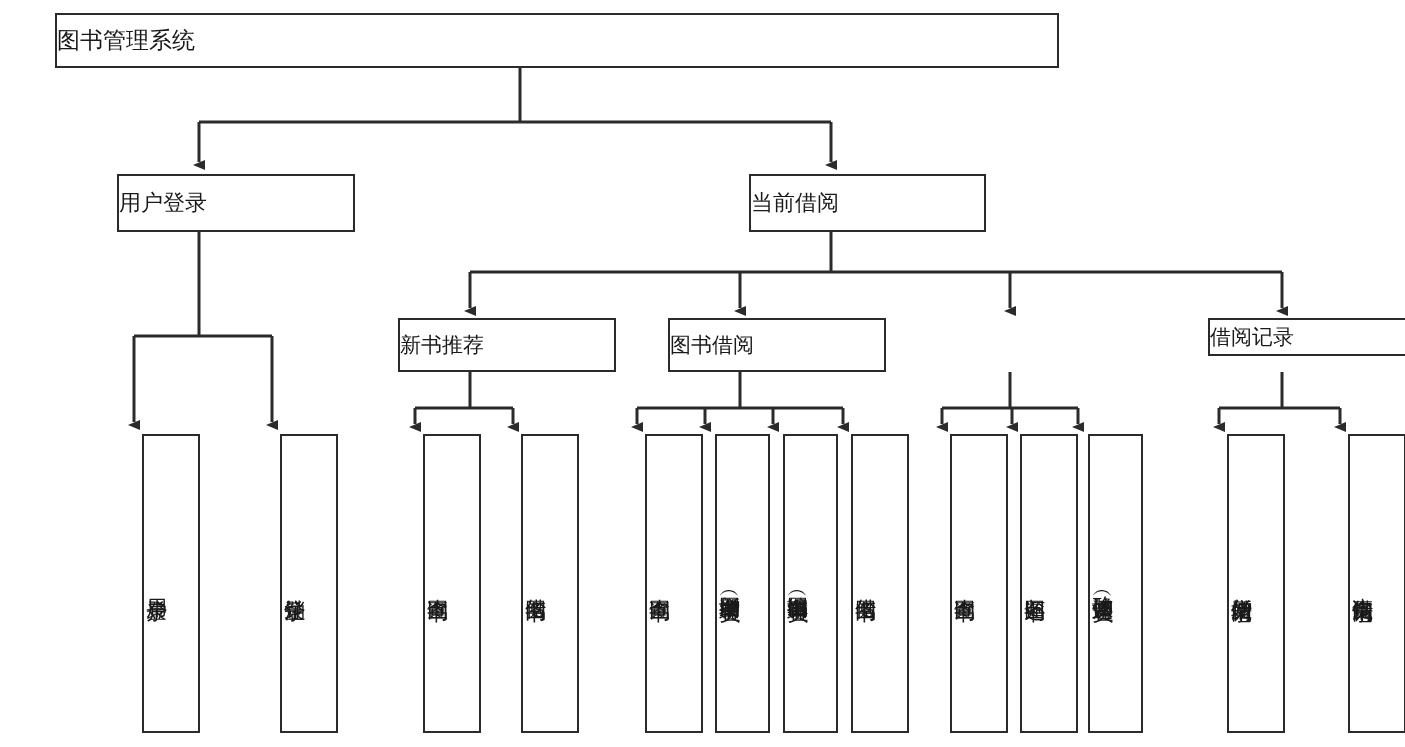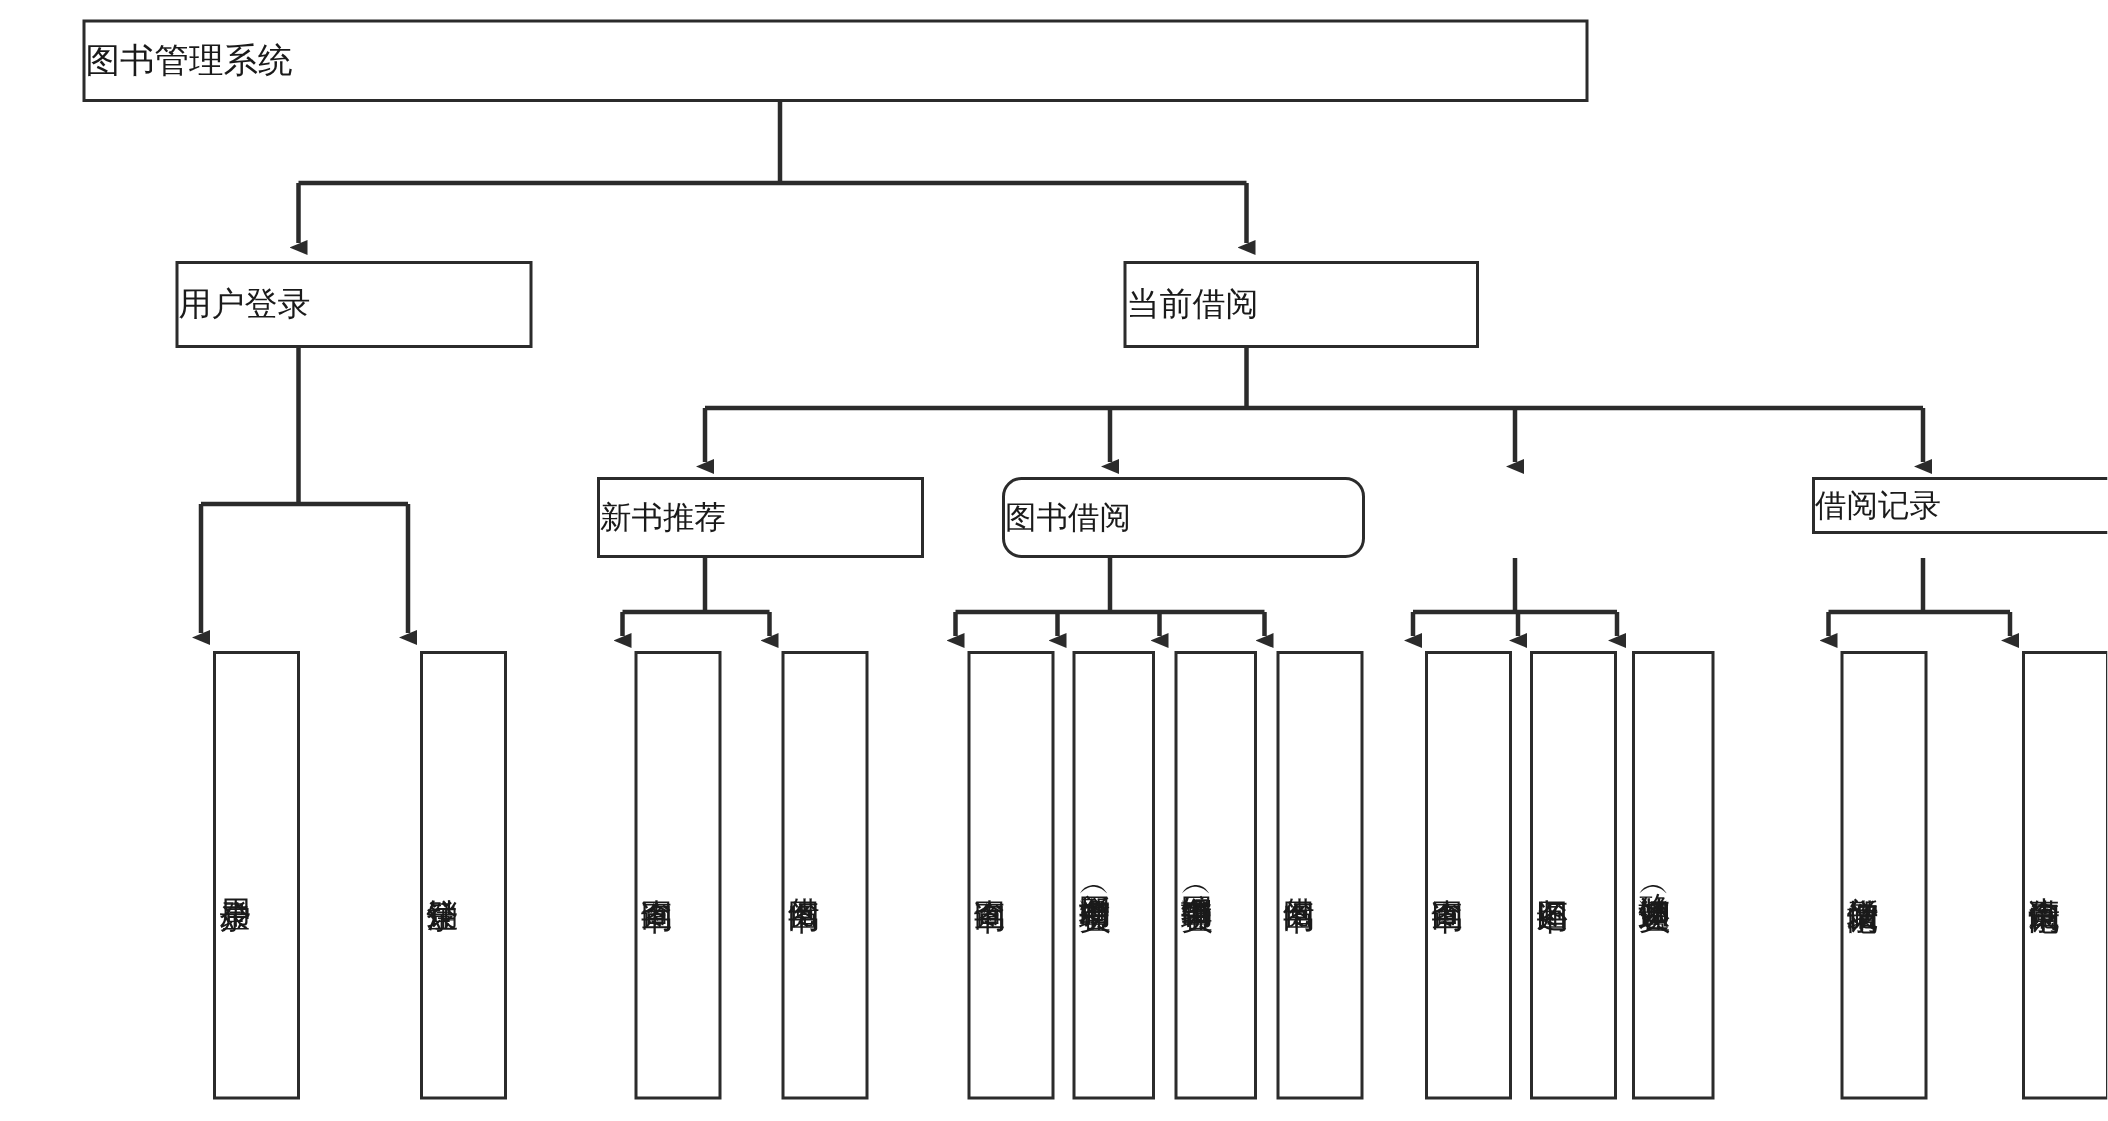--- a/index.html
+++ b/index.html
@@ -133,21 +133,21 @@
   <div class="node lvl1" style="left:80px; top:174px; width:238px; height:58px;">
     <span>用户登录</span>
   </div>
   <div class="node lvl1" style="left:712px; top:174px; width:237px; height:58px;">
     <span>当前借阅</span>
   </div>
 
   <div class="node lvl2" style="left:361px; top:318px; width:218px; height:54px;">
     <span>新书推荐</span>
   </div>
-  <div class="node lvl2" style="left:631px; top:318px; width:242px; height:54px;border-radius:13px;">
+  <div class="node lvl2" style="left:631px; top:318px; width:218px; height:54px;">
     <span>图书借阅</span>
   </div>
   <div class="node lvl2" style="left:1171px; top:318px; width:218px; height:38px;">
     <span>借阅记录</span>
   </div>
 
   <div class="node leaf" style="left:105px; top:434px; width:58px; height:299px;">
     <span class="vtext">用户登录</span>
   </div>
   <div class="node leaf" style="left:243px; top:434px; width:58px; height:299px;">

